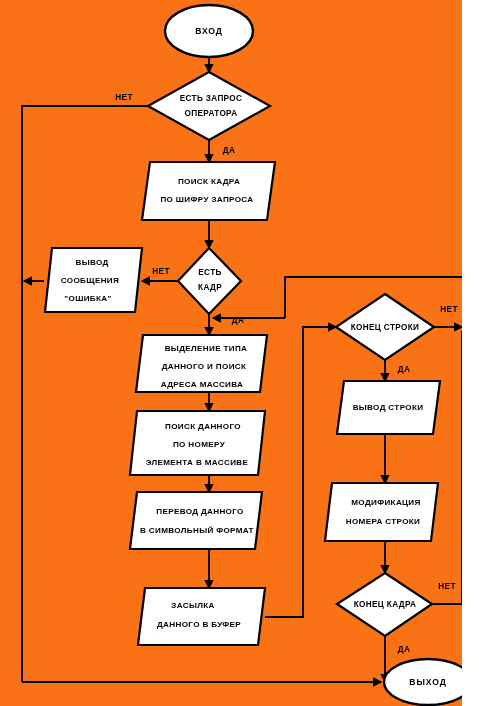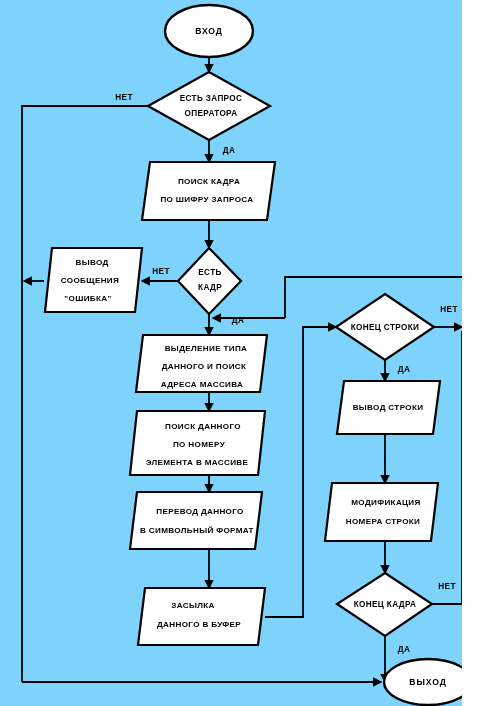--- a/index.html
+++ b/index.html
@@ -7,21 +7,21 @@
     padding: 0;
     background: #ffffff;
   }
   body {
     font-family: "Liberation Sans", sans-serif;
   }
   #flowchart-root {
     position: relative;
     width: 462px;
     height: 706px;
-    background: #7dd3fc;
+    background: #f97316;
     overflow: hidden;
   }
   #flow-svg {
     position: absolute;
     left: 0;
     top: 0;
     width: 479px;
     height: 706px;
   }
   .shape-stroke {

